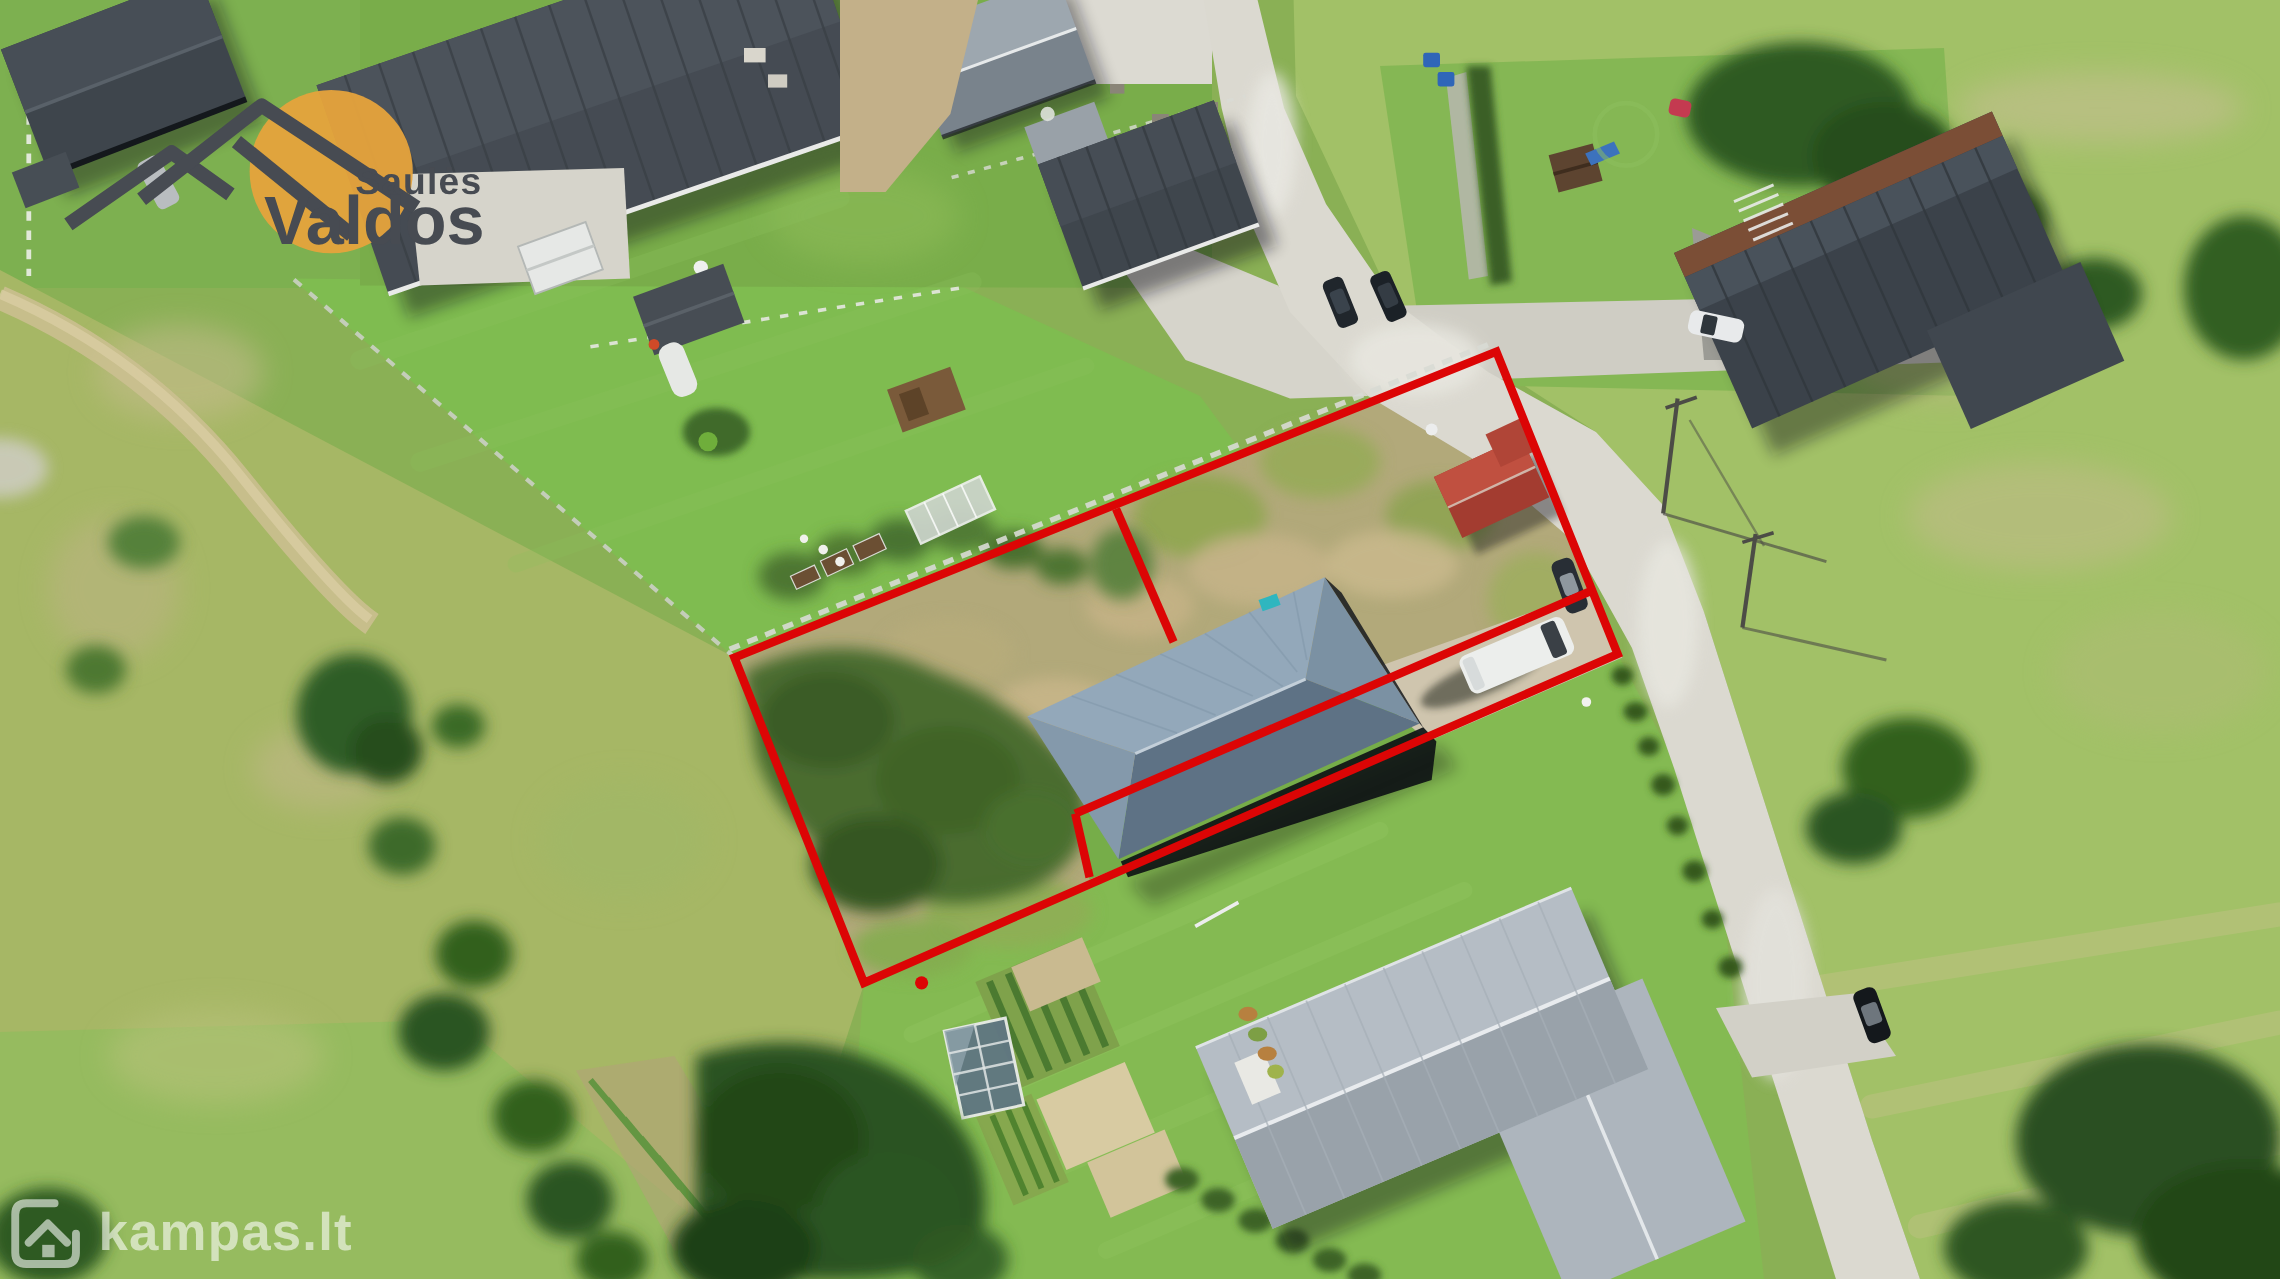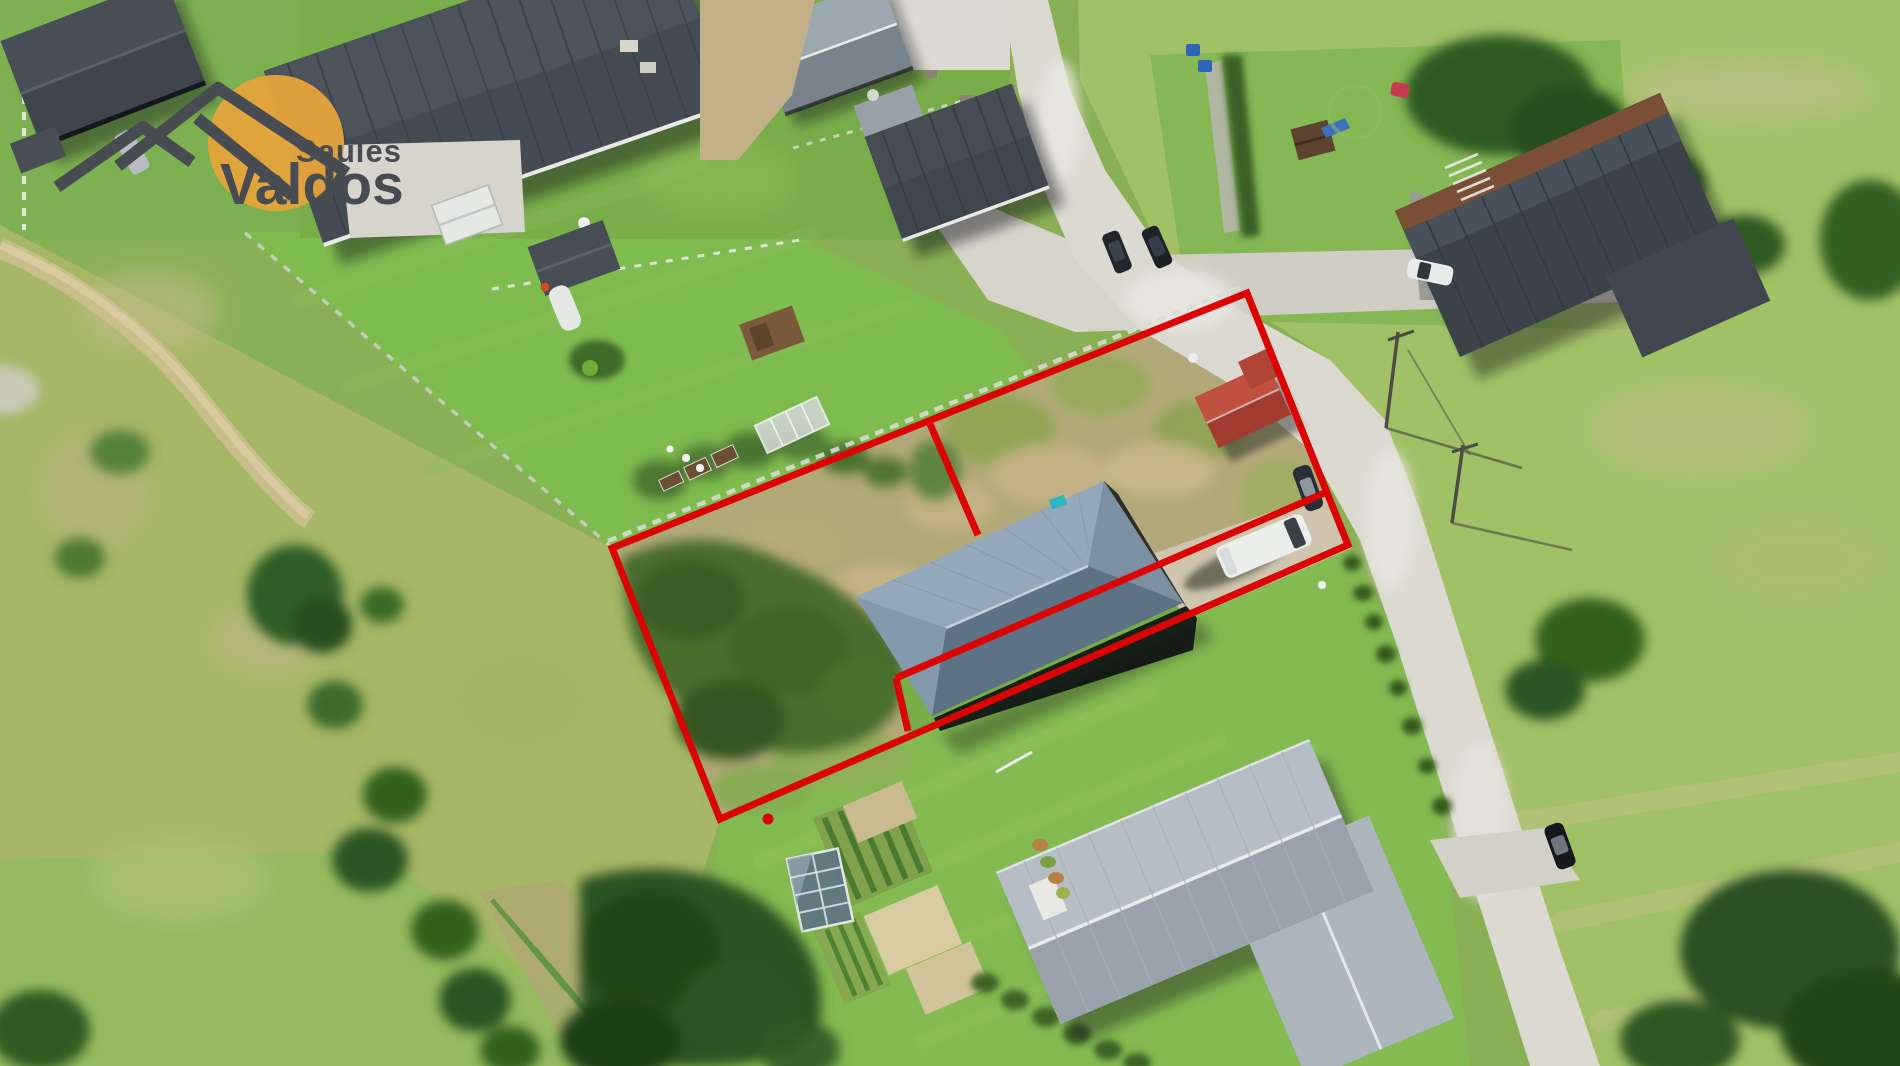--- a/index.html
+++ b/index.html
@@ -555,14 +555,22 @@
     <g stroke="#474b52" stroke-width="12" fill="none" stroke-linecap="butt" stroke-linejoin="round">
       <polyline points="57,187 143,127 192,162"></polyline>
       <polyline points="118,166 218,88 347,173"></polyline>
       <polyline points="197,118 293,196"></polyline>
     </g>
   </svg>
   <div class="logo-text logo-saules">Saulės</div>
   <div class="logo-text logo-valdos">Valdos</div>
 </div>
 
-
+<div class="watermark" style="opacity: 0.58;">
+  <svg width="60" height="60" viewBox="0 0 64 64">
+    <path d="M40,5 H15 Q5,5 5,15 V49 Q5,59 15,59 H49 Q59,59 59,49 V32" fill="none" stroke="#ffffff" stroke-width="7" stroke-linecap="round"></path>
+    <polyline points="17,40 34,23 51,40" fill="none" stroke="#ffffff" stroke-width="7" stroke-linejoin="round" stroke-linecap="round"></polyline>
+    <rect x="29" y="42" width="11" height="11" fill="#ffffff"></rect>
+  </svg>
+  <span class="wm-text">kampas.lt</span>
 </div>
 
+</div>
+
 </body></html>

